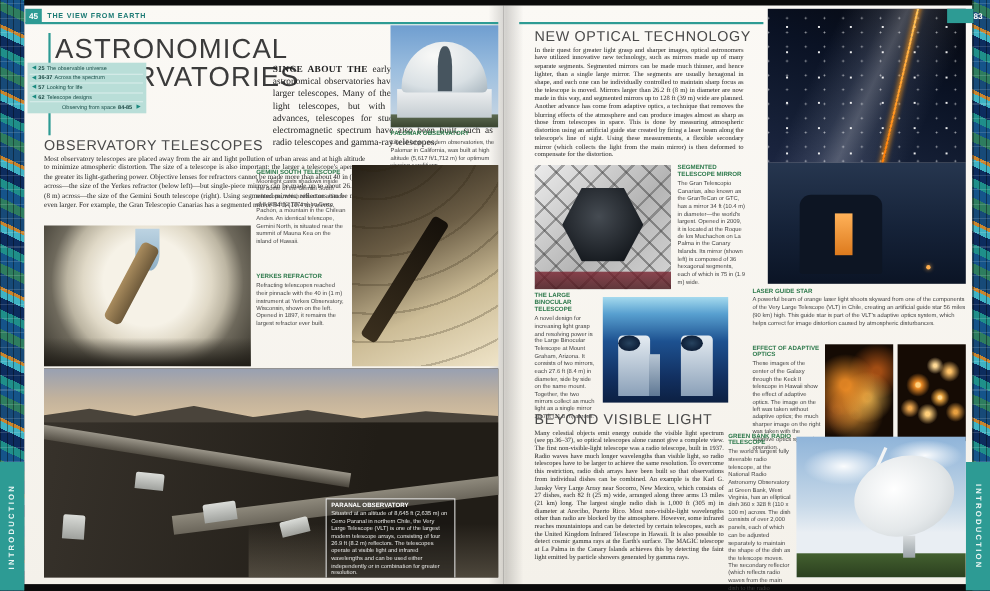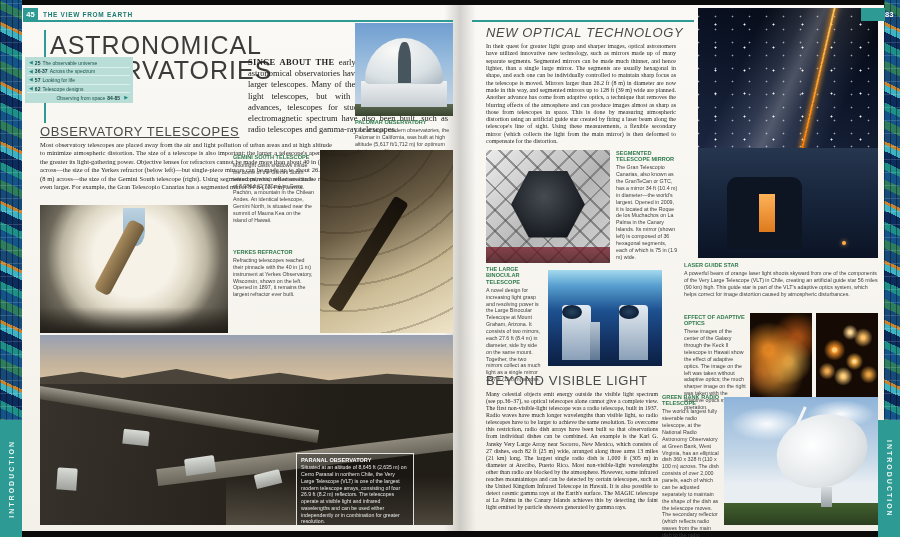--- a/index.html
+++ b/index.html
@@ -200,21 +200,21 @@
     <div class="pal-ground" data-name="palomar-trees"></div>
     <div class="pal-base" data-name="palomar-building"></div>
     <div class="pal-dome" data-name="palomar-dome"></div>
     <div class="pal-slit" data-name="palomar-dome-slit"></div>
   </div>
   <div class="abs" style="left:355px;top:119px;width:98px;" data-name="palomar-caption">
     <div class="caph" data-name="palomar-caption-heading">PALOMAR OBSERVATORY</div>
     <div class="capt" data-name="palomar-caption-text">Like all large, modern observatories, the Palomar in California, was built at high altitude (5,617 ft/1,712 m) for optimum viewing conditions.</div>
   </div>
 
-  <div class="abs sech" style="left:40px;top:125px;text-decoration:underline;" data-name="section-heading-observatory-telescopes">OBSERVATORY TELESCOPES</div>
+  <div class="abs sech" style="left:40px;top:125px;" data-name="section-heading-observatory-telescopes">OBSERVATORY TELESCOPES</div>
   <div class="abs bodyt" style="left:40px;top:141px;width:292px;" data-name="observatory-telescopes-body">Most observatory telescopes are placed away from the air and light pollution of urban areas and at high altitude to minimize atmospheric distortion. The size of a telescope is also important: the larger a telescope's aperture, the greater its light-gathering power. Objective lenses for refractors cannot be made more than about 40 in (1 m) across—the size of the Yerkes refractor (below left)—but single-piece mirrors can be made up to about 26.25 ft (8 m) across—the size of the Gemini South telescope (right). Using segmented mirrors, reflectors can be made even larger. For example, the Gran Telescopio Canarias has a segmented mirror 34 ft (10.4 m) across.</div>
 
   <div class="abs" style="left:233px;top:154px;width:82px;" data-name="gemini-caption">
     <div class="caph" data-name="gemini-caption-heading">GEMINI SOUTH TELESCOPE</div>
     <div class="capt" data-name="gemini-caption-text">Moonlight casts shadows inside the dome of the Gemini South telescope, which sits at an altitude of 8,980 ft (2,737 m) on Cerro Pachón, a mountain in the Chilean Andes. An identical telescope, Gemini North, is situated near the summit of Mauna Kea on the island of Hawaii.</div>
   </div>
   <div class="img im-gemini" style="left:320px;top:150px;width:133px;height:183px;" data-name="gemini-south-photo">
     <div class="gem-arcs" data-name="gemini-dome-interior"></div>
     <div class="gem-scope" data-name="gemini-telescope-silhouette"></div>
   </div>
@@ -239,21 +239,21 @@
     <div class="par-b" style="left:35%;top:64%;width:30px;height:17px;transform:rotate(-8deg);" data-name="paranal-telescope-enclosure"></div>
     <div class="par-b" style="left:52%;top:72%;width:26px;height:14px;transform:rotate(-14deg);" data-name="paranal-telescope-enclosure"></div>
     <div class="par-b" style="left:4%;top:70%;width:20px;height:22px;transform:rotate(4deg);" data-name="paranal-telescope-enclosure"></div>
     <div class="par-fore" data-name="paranal-foreground"></div>
     <div class="overlaycap" style="position:absolute;left:62%;top:62%;width:118px;" data-name="paranal-caption">
       <div class="h" data-name="paranal-caption-heading">PARANAL OBSERVATORY</div>
       <div class="t" data-name="paranal-caption-text">Situated at an altitude of 8,645 ft (2,635 m) on Cerro Paranal in northern Chile, the Very Large Telescope (VLT) is one of the largest modern telescope arrays, consisting of four 26.9 ft (8.2 m) reflectors. The telescopes operate at visible light and infrared wavelengths and can be used either independently or in combination for greater resolution.</div>
     </div>
   </div>
 
-  <div class="abs sech" style="left:486px;top:26px;font-style:italic;" data-name="section-heading-new-optical">NEW OPTICAL TECHNOLOGY</div>
+  <div class="abs sech" style="left:486px;top:26px;" data-name="section-heading-new-optical">NEW OPTICAL TECHNOLOGY</div>
   <div class="abs bodyt sm" style="left:486px;top:43px;width:190px;" data-name="new-optical-body">In their quest for greater light grasp and sharper images, optical astronomers have utilized innovative new technology, such as mirrors made up of many separate segments. Segmented mirrors can be made much thinner, and hence lighter, than a single large mirror. The segments are usually hexagonal in shape, and each one can be individually controlled to maintain sharp focus as the telescope is moved. Mirrors larger than 26.2 ft (8 m) in diameter are now made in this way, and segmented mirrors up to 128 ft (39 m) wide are planned. Another advance has come from adaptive optics, a technique that removes the blurring effects of the atmosphere and can produce images almost as sharp as those from telescopes in space. This is done by measuring atmospheric distortion using an artificial guide star created by firing a laser beam along the telescope's line of sight. Using these measurements, a flexible secondary mirror (which collects the light from the main mirror) is then deformed to compensate for the distortion.</div>
 
   <div class="img im-sky" style="left:698px;top:8px;width:180px;height:140px;" data-name="laser-guide-star-photo">
     <div class="sky-mw" data-name="milky-way"></div>
     <div class="sky-stars" data-name="stars"></div>
     <div class="sky-laser" data-name="laser-beam"></div>
   </div>
   <div class="img im-vlt" style="left:698px;top:148px;width:180px;height:110px;" data-name="vlt-dusk-photo">
     <div class="vlt-dome" data-name="vlt-enclosure"></div>
     <div class="vlt-glow" data-name="vlt-lit-opening"></div>

